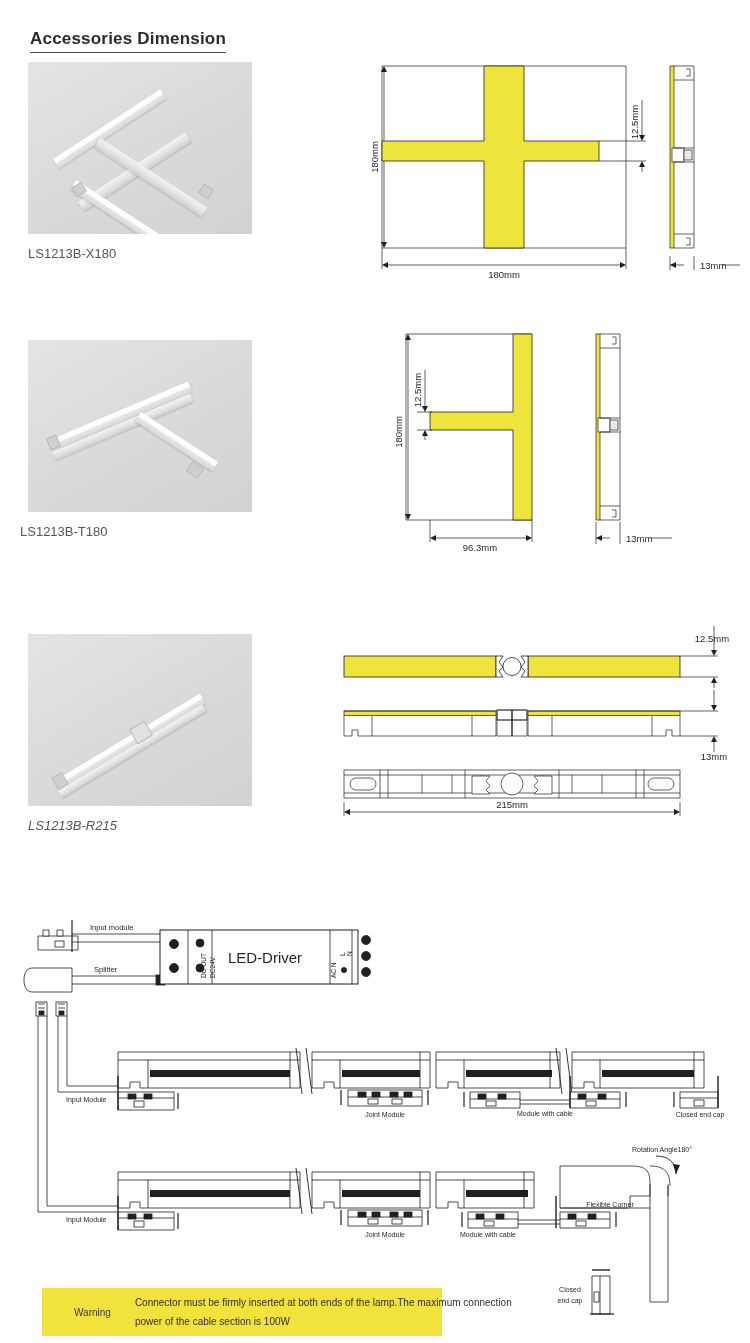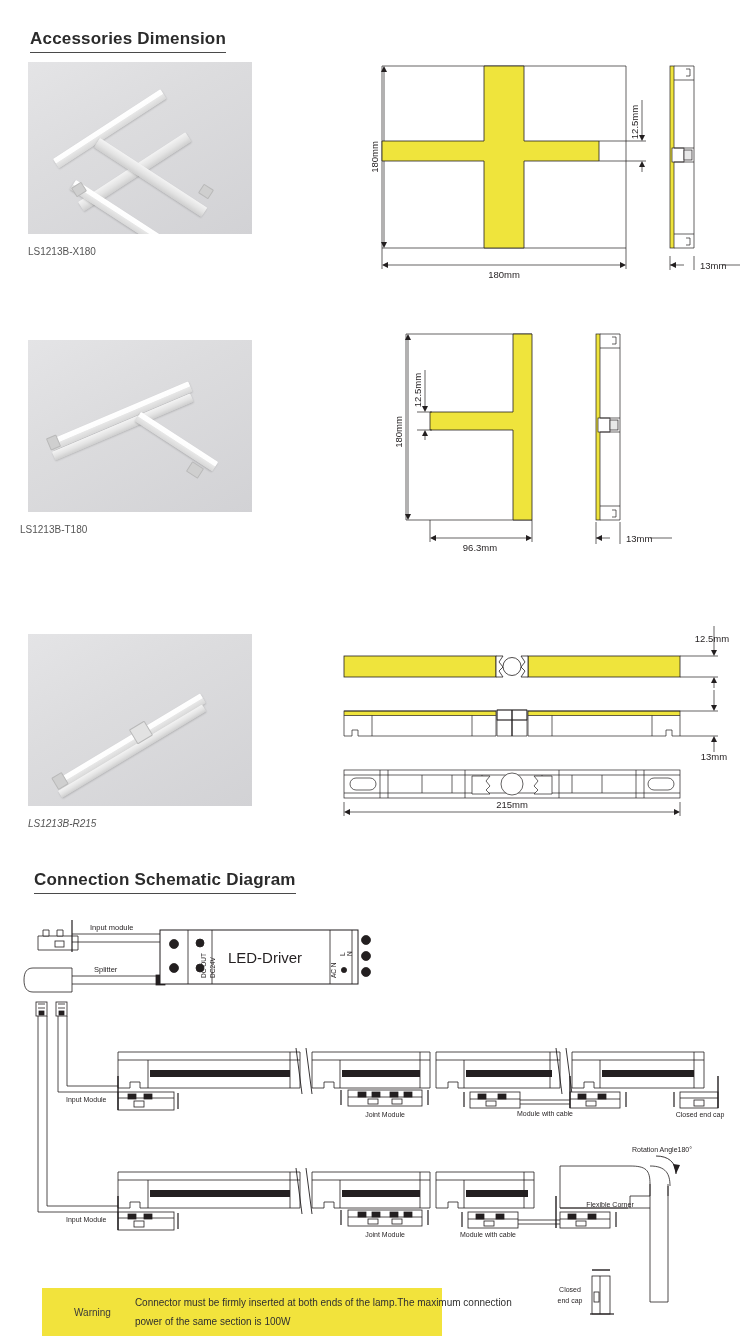--- a/index.html
+++ b/index.html
@@ -17,21 +17,21 @@
     white-space:nowrap;
   }
 
   
   .photo{
     position:absolute;
     background:linear-gradient(150deg,#e4e4e6 0%,#dcdcde 40%,#d2d2d5 100%);
     overflow:hidden;
   }
   .photo .stage{position:absolute;inset:0;}
-  .plabel{position:absolute;font-size:10px;color:#555;white-space:nowrap;}
+  .plabel{position:absolute;font-size:13px;color:#555;white-space:nowrap;}
 
   
   .bar{position:absolute;background:linear-gradient(180deg,#ffffff 0%,#fdfdfd 45%,#e7e7e7 52%,#d8d8d8 100%);
        border-radius:1px;box-shadow:0 1px 2px rgba(0,0,0,.18);}
   .bar.dk{background:linear-gradient(180deg,#f3f3f3 0%,#e3e3e3 55%,#cfcfcf 100%);}
   .cap{position:absolute;background:#cfcfcf;border:1px solid #b9b9b9;border-radius:1px;}
 
   
   .dwg{position:absolute;}
   .dwg svg{display:block;overflow:visible;}
@@ -269,21 +269,20 @@
         <path d="M12 178 L12 192"></path>
         <path d="M348 178 L348 192"></path>
         <path d="M14 188 L346 188"></path>
         <path d="M18 185 L12 188 L18 191 Z" fill="#231f20" stroke="none"></path>
         <path d="M342 185 L348 188 L342 191 Z" fill="#231f20" stroke="none"></path>
       </g>
       <text x="180" y="184" font-family="Liberation Sans, sans-serif" font-size="9.5" fill="#231f20" text-anchor="middle">215mm</text>
     </svg>
   </div>
 
-  <div class="sec-head" style="left:34px;top:870px;">Connection Schematic Diagram </div>
 
   <div class="dwg" style="left:0px;top:912px;">
     <svg width="750" height="400" viewBox="0 0 750 400">
       <g stroke="#231f20" stroke-width="0.8" fill="none">
 
         <path d="M38 24 L78 24 L78 38 L38 38 Z" fill="#fff"></path>
         <path d="M43 18 L49 18 L49 24 L43 24 Z" fill="#fff"></path>
         <path d="M57 18 L63 18 L63 24 L57 24 Z" fill="#fff"></path>
         <rect x="55" y="29" width="9" height="6" fill="#fff"></rect>
         <path d="M72 8 L72 40" stroke-width="1.2"></path>
@@ -500,17 +499,17 @@
       <text x="570" y="380" font-family="Liberation Sans, sans-serif" font-size="7" fill="#231f20" text-anchor="middle">Closed</text>
       <text x="570" y="391" font-family="Liberation Sans, sans-serif" font-size="7" fill="#231f20" text-anchor="middle">end cap</text>
     </svg>
   </div>
 
   <div class="warn" style="left:42px;top:1288px;width:400px;height:48px;">
     <div class="wtitle">Warning</div>
     <div class="wdiv"></div>
     <div class="wbody">
       <div class="nowrap">Connector must be firmly inserted at both ends of the lamp.The maximum connection</div>
-      <div class="nowrap">power of the same section is 100W</div>
+      <div class="nowrap">power of the cable section is 100W</div>
     </div>
   </div>
 
 </div>
 
 </body></html>

